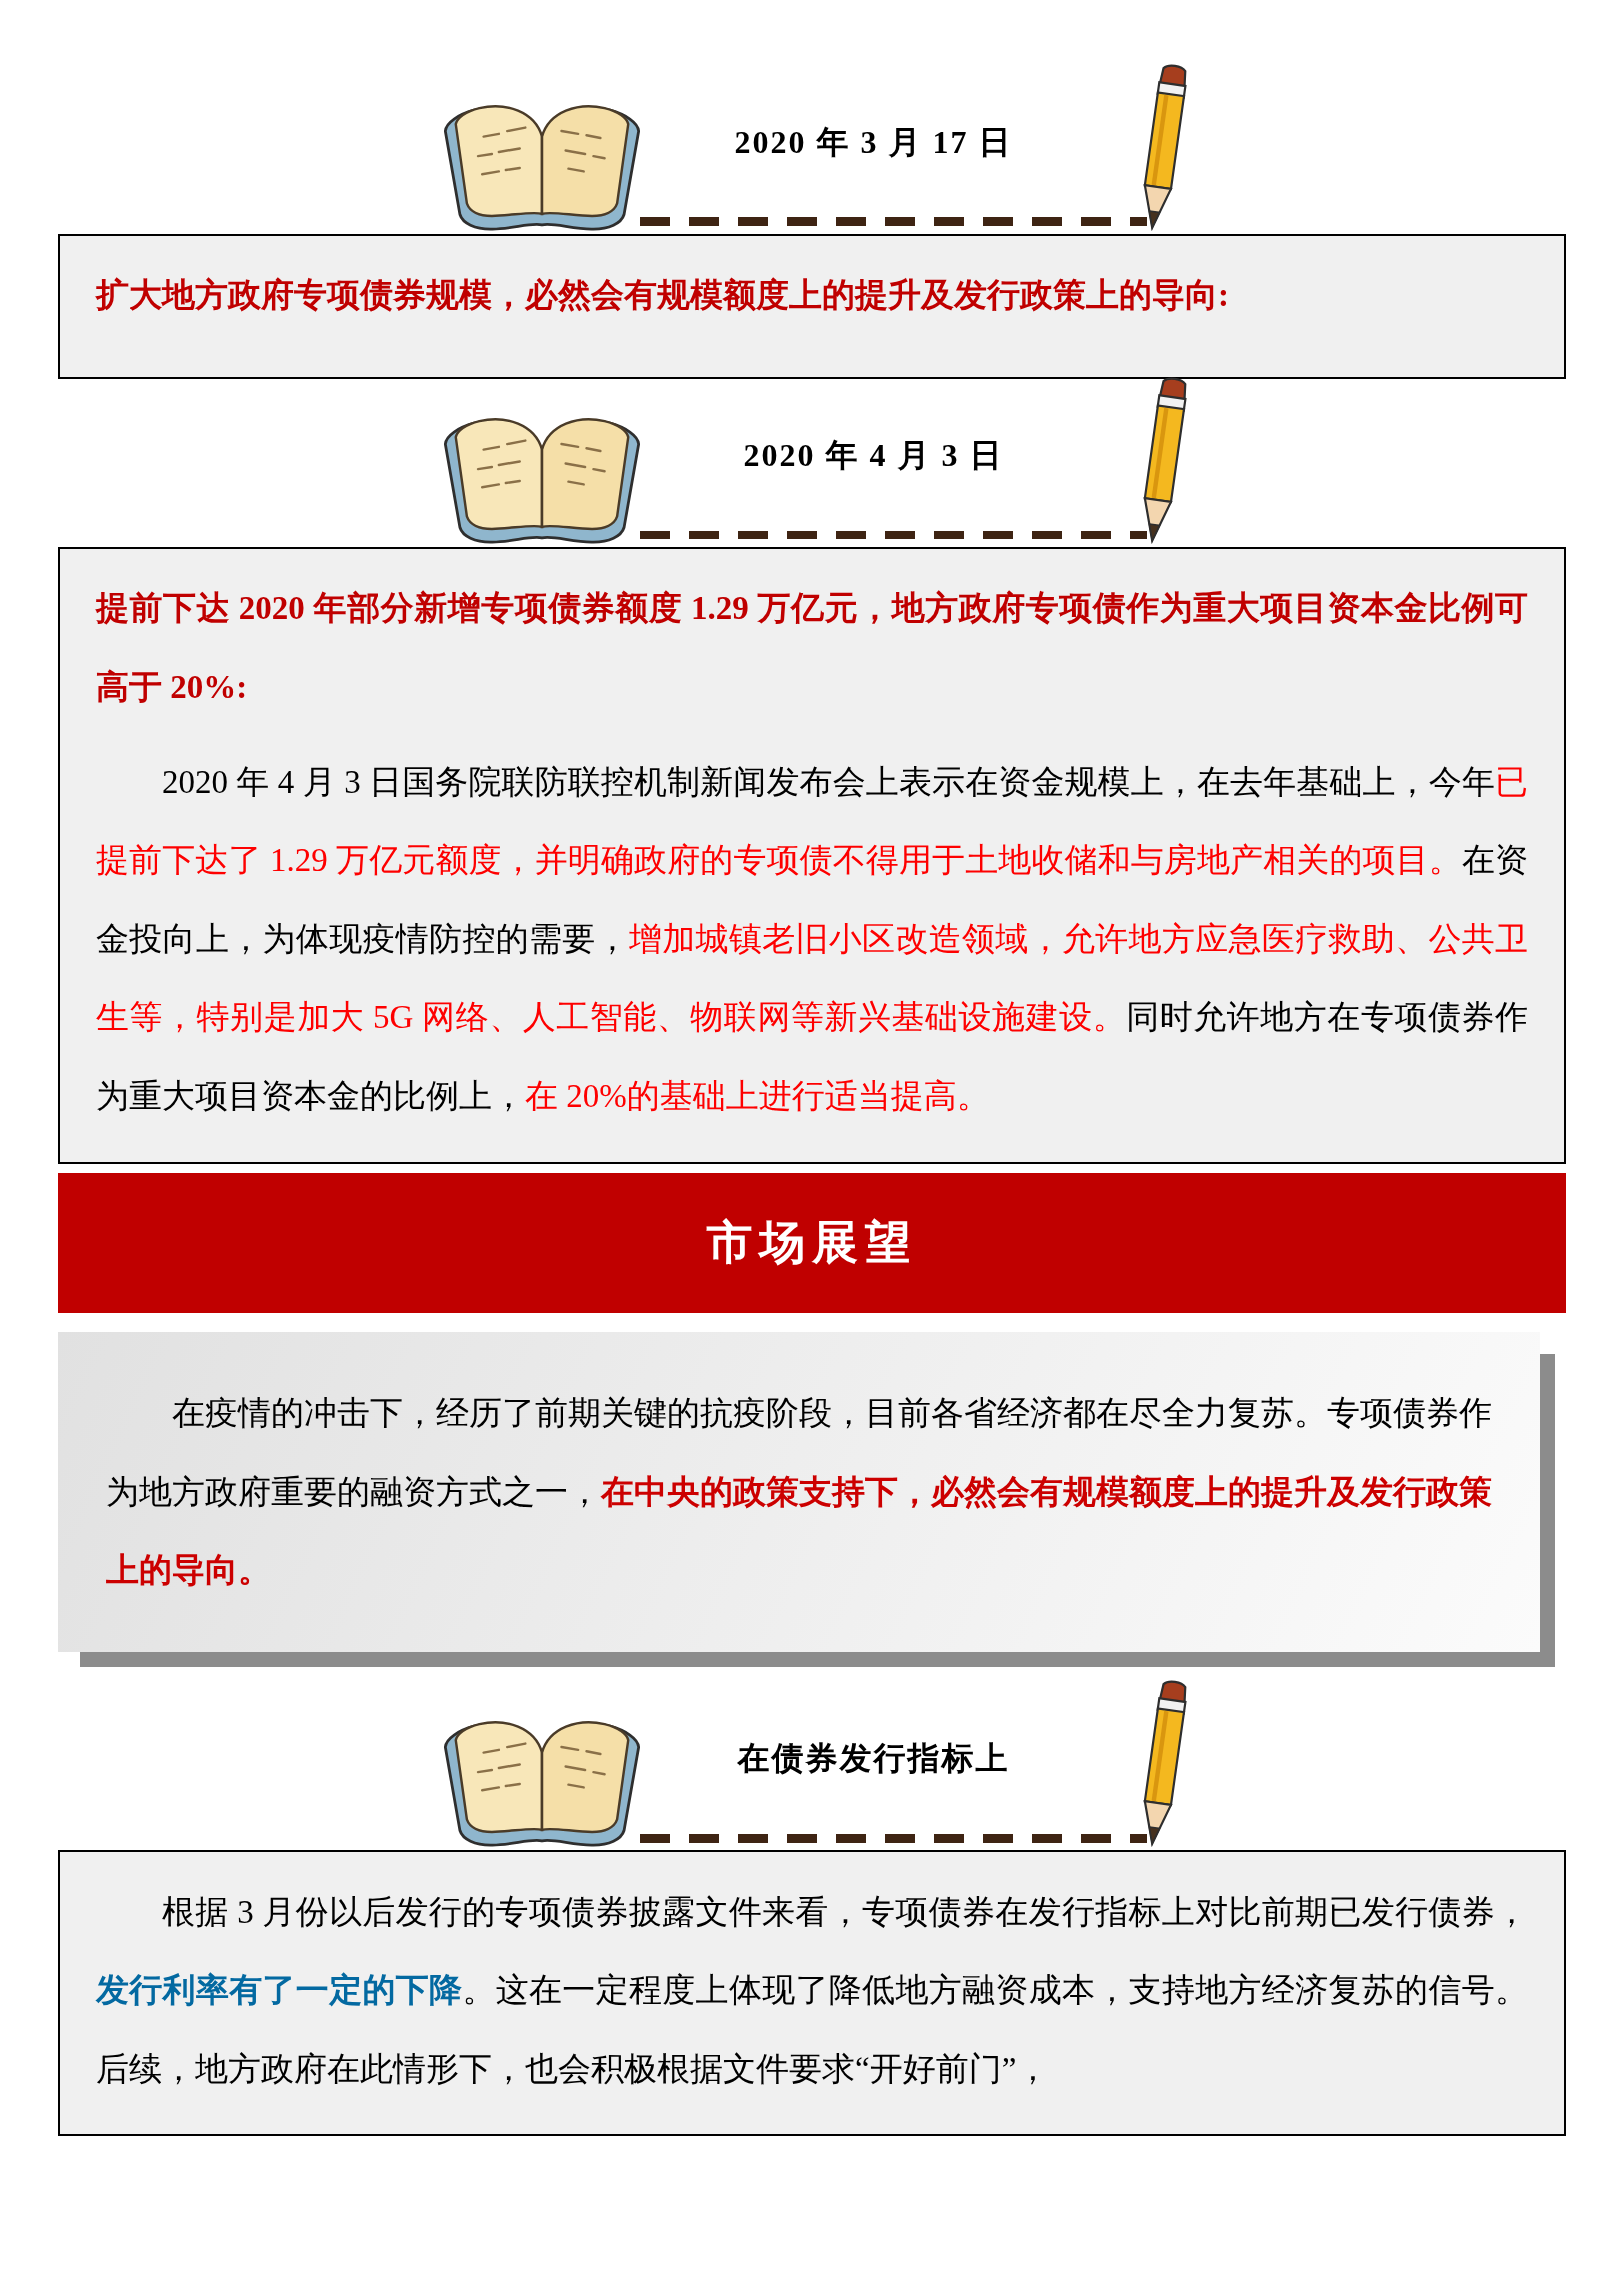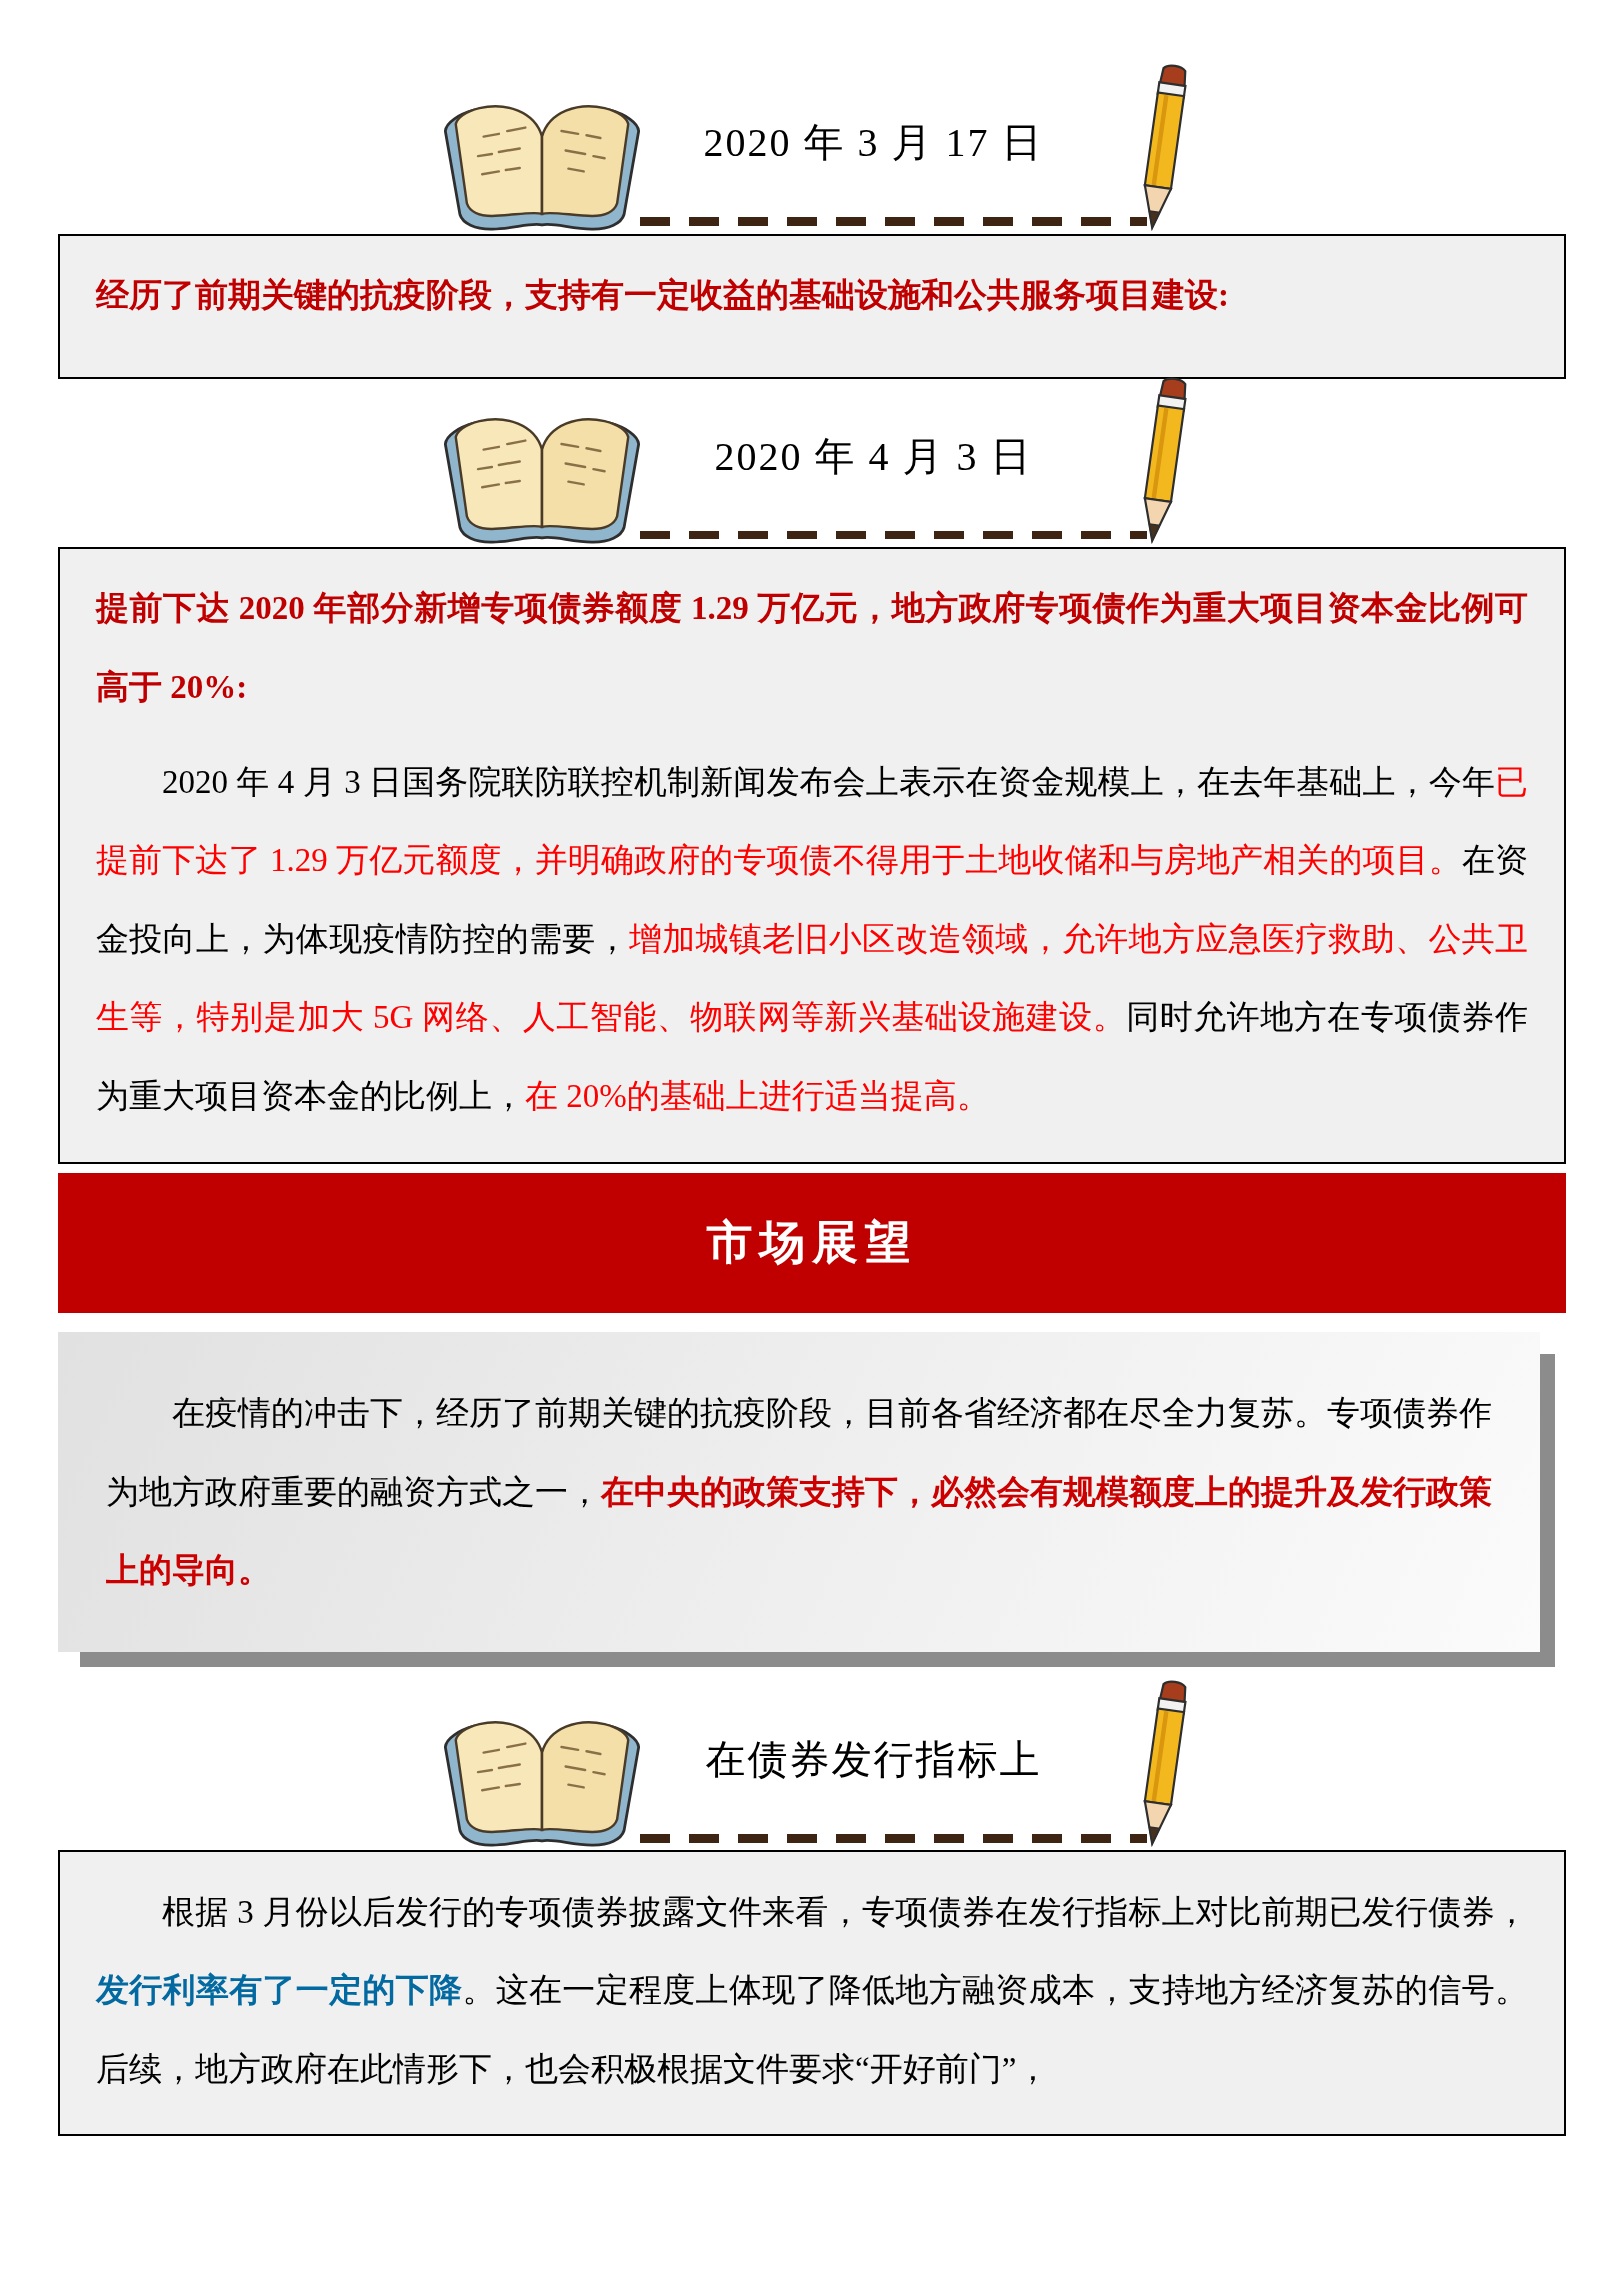--- a/index.html
+++ b/index.html
@@ -4,21 +4,21 @@
 <style>
   html,body{margin:0;padding:0;background:#ffffff;}
   body{width:1623px;font-family:"Liberation Serif","DejaVu Serif",serif;color:#000;}
   .page{padding:75px 57px 48px 58px;}
 
   
   .sec-header{position:relative;width:750px;margin:0 auto 5.5px;height:153px;}
   .book-icon{position:absolute;left:0;bottom:-5.5px;width:210px;height:153px;}
   .sec-title{position:absolute;left:201px;right:78px;top:13.6px;bottom:31px;
     display:flex;align-items:center;justify-content:center;
-    font-size:40px;font-weight:normal;letter-spacing:2px;white-space:nowrap;}
+    font-size:32px;font-weight:bold;letter-spacing:2px;white-space:nowrap;}
   .pencil-icon{position:absolute;right:-4.1px;top:-12.3px;width:56px;height:172px;}
   .dash-line{position:absolute;left:203px;right:40px;bottom:2px;height:8.9px;
     background:repeating-linear-gradient(90deg,#3E2413 0,#3E2413 30px,transparent 30px,transparent 49px);}
 
   
   .note-box{border:2.7px solid #000;background:#F0F0F0;
     padding:20.5px 36px 26px;font-size:33px;line-height:2.38;
     text-align:justify;margin:0 0 9.5px;}
   .box-heading{color:#C00000;font-weight:bold;margin:0 0 16.4px;}
   .box-para{margin:0;text-indent:2em;}
@@ -86,21 +86,21 @@
         <use href="#book-shape"></use>
       </svg>
     <div class="sec-title">2020 年 3 月 17 日</div>
     <div class="dash-line"></div>
     <svg class="pencil-icon" viewBox="0 0 70 235">
         <use href="#pencil-shape"></use>
       </svg>
   </section>
 
   <section class="note-box">
-    <p class="box-heading">经历了前期关键的抗疫阶段，支持有一定收益的基础设施和公共服务项目建设:</p>
+    <p class="box-heading">扩大地方政府专项债券规模，必然会有规模额度上的提升及发行政策上的导向:</p>
   </section>
 
   <section class="sec-header">
     <svg class="book-icon" viewBox="0 0 300 220">
         <use href="#book-shape"></use>
       </svg>
     <div class="sec-title">2020 年 4 月 3 日</div>
     <div class="dash-line"></div>
     <svg class="pencil-icon" viewBox="0 0 70 235">
         <use href="#pencil-shape"></use>

